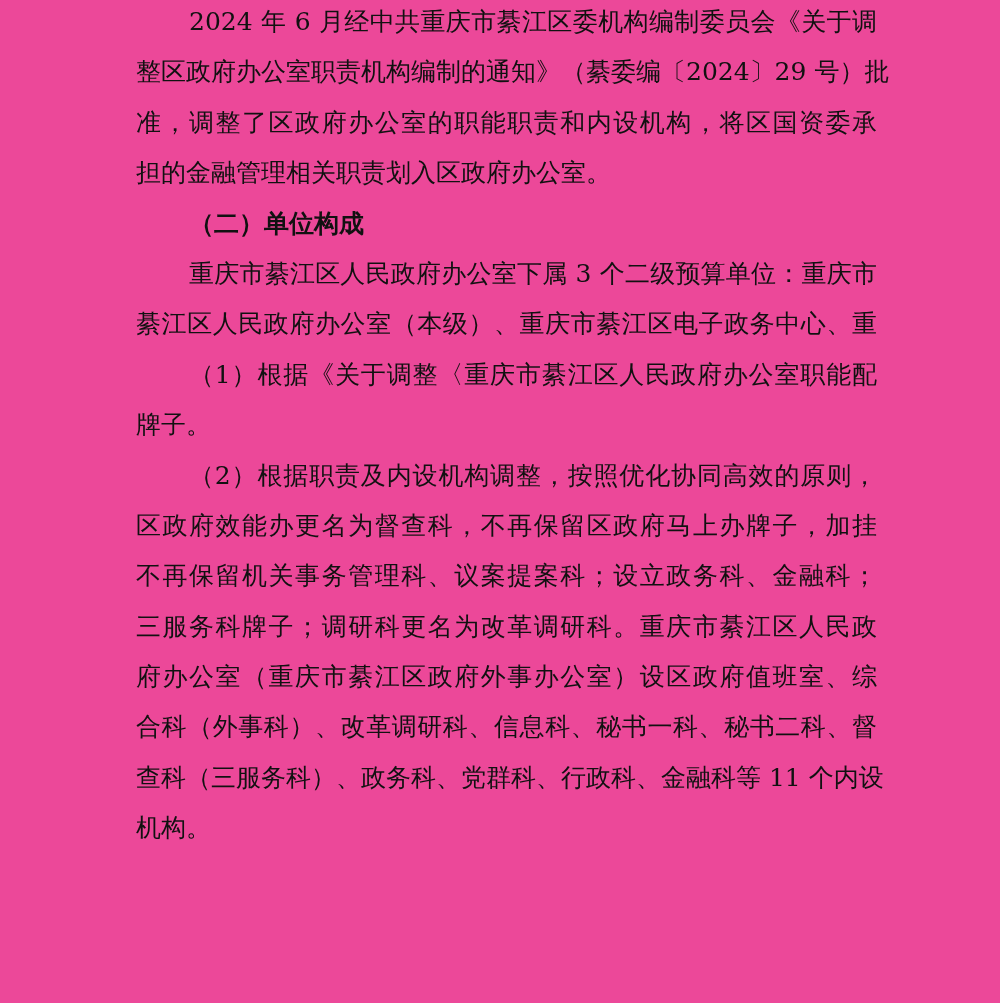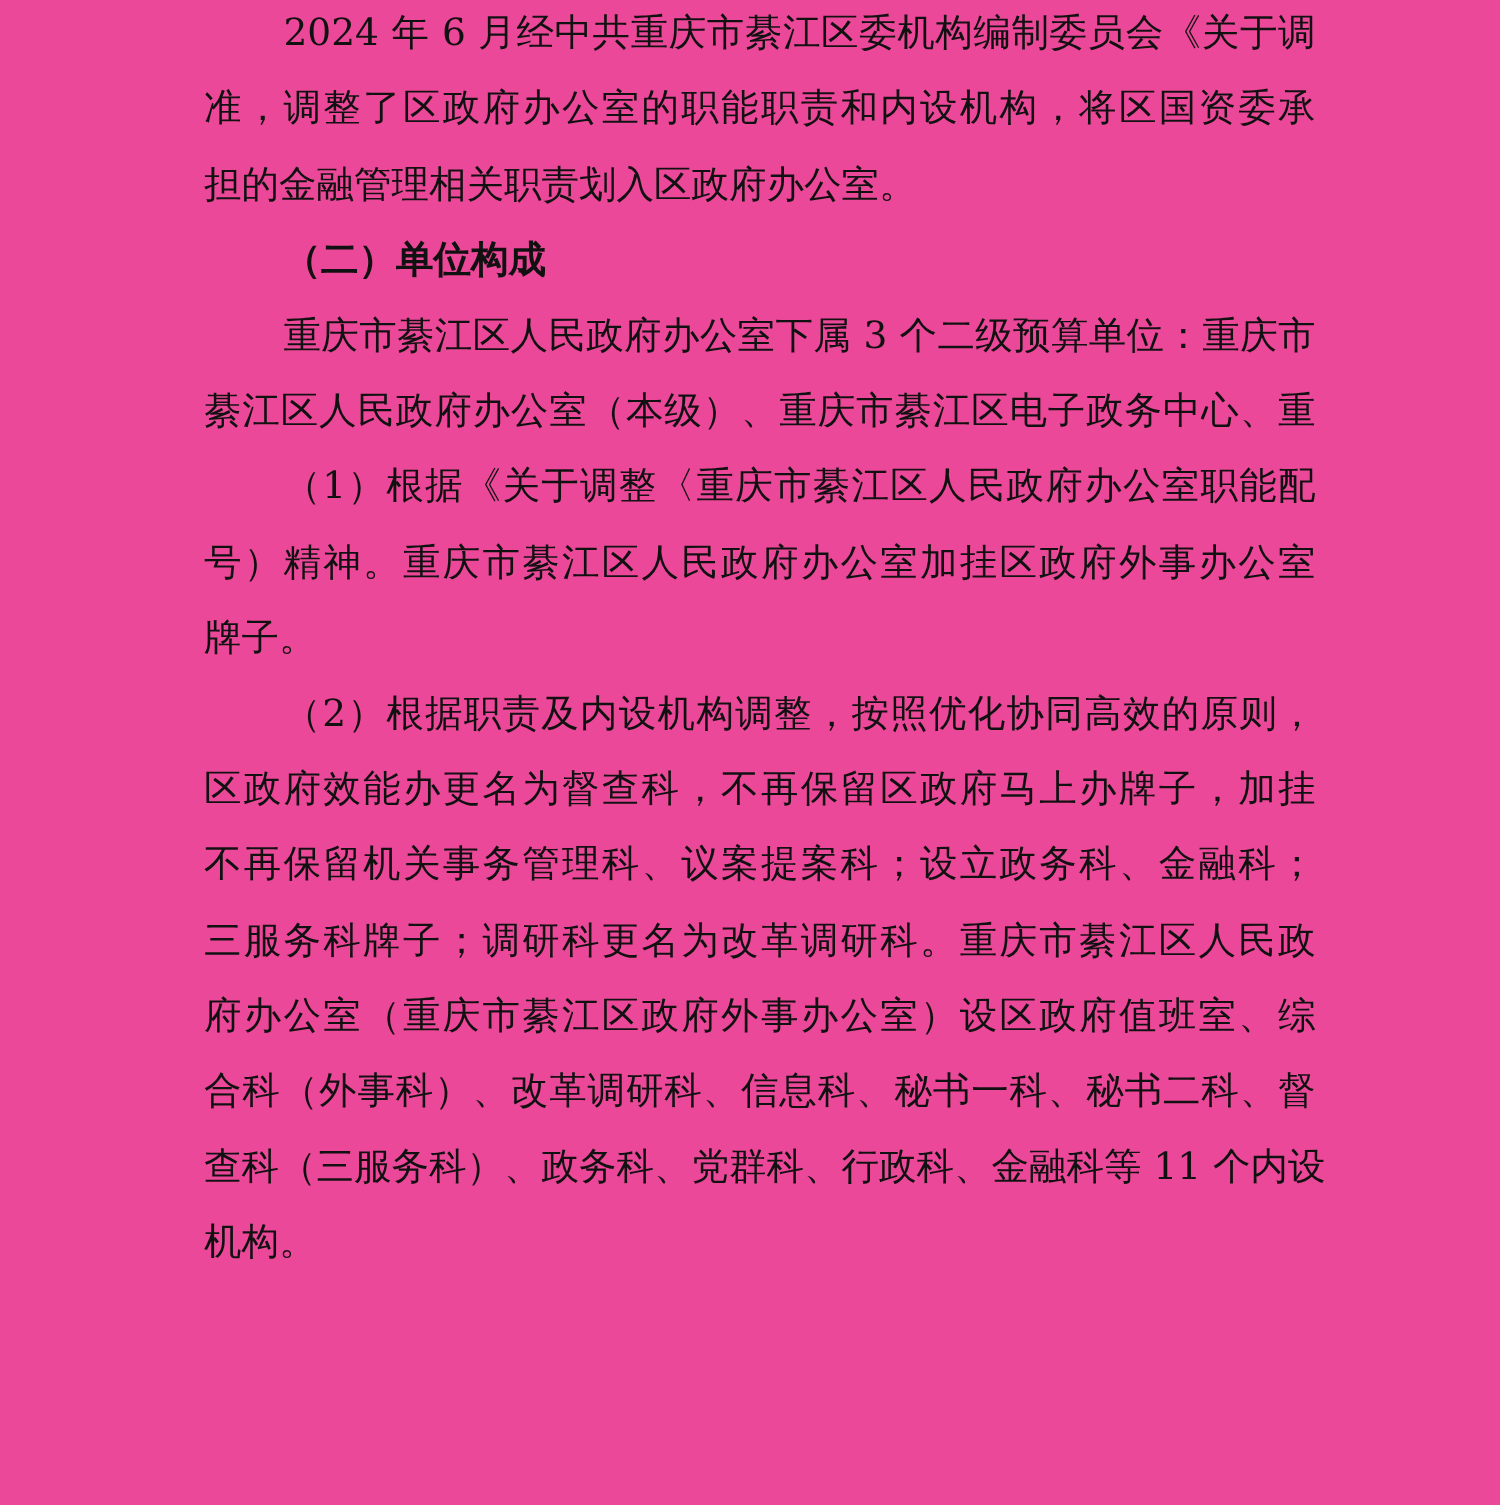--- a/index.html
+++ b/index.html
@@ -50,36 +50,36 @@
   }
 </style>
 </head>
 <body>
 
 <div class="page">
   <div class="text-body">
 
     <div>
       <span class="line indent">2024 年 6 月经中共重庆市綦江区委机构编制委员会《关于调</span>
+      <span class="line">整区政府办公室职责机构编制的通知》（綦委编〔2024〕29 号）批</span>
       <span class="line">准，调整了区政府办公室的职能职责和内设机构，将区国资委承</span>
       <span class="line last">担的金融管理相关职责划入区政府办公室。</span>
     </div>
 
     <div>
       <span class="line indent last heading">（二）单位构成</span>
     </div>
 
     <div>
       <span class="line indent">重庆市綦江区人民政府办公室下属 3 个二级预算单位：重庆市</span>
       <span class="line">綦江区人民政府办公室（本级）、重庆市綦江区电子政务中心、重</span>
     </div>
 
     <div>
       <span class="line indent">（1）根据《关于调整〈重庆市綦江区人民政府办公室职能配</span>
-      <span class="line">号）精神。重庆市綦江区人民政府办公室加挂区政府外事办公室</span>
       <span class="line last">牌子。</span>
     </div>
 
     <div>
       <span class="line indent">（2）根据职责及内设机构调整，按照优化协同高效的原则，</span>
       <span class="line">区政府效能办更名为督查科，不再保留区政府马上办牌子，加挂</span>
       <span class="line">不再保留机关事务管理科、议案提案科；设立政务科、金融科；</span>
       <span class="line">三服务科牌子；调研科更名为改革调研科。重庆市綦江区人民政</span>
       <span class="line">府办公室（重庆市綦江区政府外事办公室）设区政府值班室、综</span>
       <span class="line">合科（外事科）、改革调研科、信息科、秘书一科、秘书二科、督</span>

